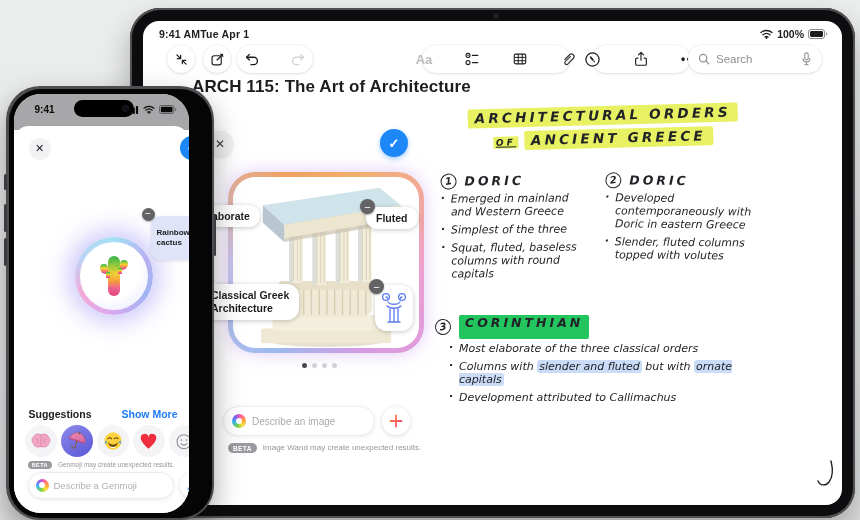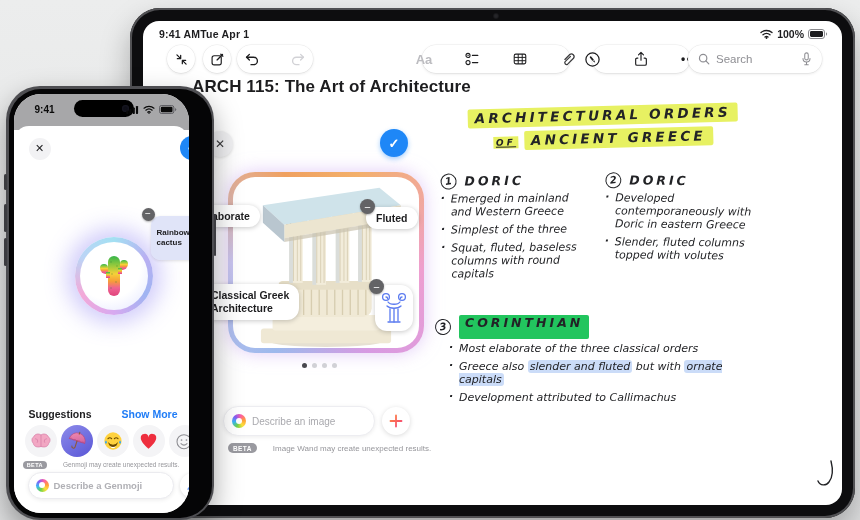--- a/index.html
+++ b/index.html
@@ -83,21 +83,21 @@
   .iw-dots { position:absolute; left:159px; top:342px; display:flex; gap:5px; }
   .iw-dots i { width:5px; height:5px; border-radius:50%; background:#d1d1d6; }
   .iw-dots i.on { background:#48484e; }
 
   .iw-input { position:absolute; left:80px; top:385px; width:152px; height:30px; background:#fff;
               border:1px solid #ededf1; border-radius:15px; box-shadow:0 1px 4px rgba(0,0,0,.08);
               display:flex; align-items:center; padding:0 8px; gap:6px; cursor:text;}
   .iw-input .ph { font-size:10px; color:#a9a9ae; }
   .iw-plus { position:absolute; left:239px; top:386px; width:28px; height:28px; border-radius:50%; background:#fff;
              box-shadow:0 1px 5px rgba(0,0,0,.15); display:flex; align-items:center; justify-content:center; cursor:pointer;}
-  .beta-line { display:flex; align-items:center; gap:16px; }
+  .beta-line { display:flex; gap:6px; }
   .beta-badge { background:#9a9aa0; color:#fff; font-size:6.5px; font-weight:700; letter-spacing:.4px;
                 padding:1.5px 5px; border-radius:7px; }
   .beta-text { font-size:8px; color:#96969b; }
   .iw-beta { position:absolute; left:85px; top:422px; }
 
   .flourish { position:absolute; left:672px; top:438px; }
 
   
   .iphone { position:absolute; left:6px; top:86px; width:208px; height:434px; z-index:5;
             background:#4e4e52; border-radius:34px; padding:2.5px;
@@ -135,21 +135,21 @@
   .emoji-row { position:absolute; left:11px; top:331px; display:flex; gap:4px; }
   .emoji-cell { width:32px; height:32px; border-radius:50%; background:#f4f4f6; display:flex;
                 align-items:center; justify-content:center; cursor:pointer; }
   .emoji-cell.sel { background:linear-gradient(145deg,#8d8bea,#5956d6); }
   .gm-beta { position:absolute; left:0; top:367px; width:100%; display:flex; justify-content:center; }
   .gm-beta .beta-badge { font-size:5.5px; padding:1px 4px; }
   .gm-beta .beta-text { font-size:6.5px; }
   .gm-input { position:absolute; left:14px; top:378px; width:146px; height:27px; background:#fff;
               border:1px solid #ebebef; border-radius:14px; box-shadow:0 1px 4px rgba(0,0,0,.08);
               display:flex; align-items:center; padding:0 7px; gap:5px; cursor:text;}
-  .gm-input .ph { font-size:9.5px; color:#b0b0b5;font-weight:bold; }
+  .gm-input .ph { font-size:9.5px; color:#b0b0b5; }
   .gm-person { position:absolute; left:166px; top:379px; width:25px; height:25px; border-radius:50%; background:#fff;
                box-shadow:0 1px 4px rgba(0,0,0,.14); display:flex; align-items:center; justify-content:center; cursor:pointer;}
 </style>
 </head>
 <body>
 
 <div class="stage">
 
   <div class="ipad">
     <div class="ipad-cam"></div>
@@ -282,21 +282,21 @@
         </ul>
       </div>
 
       <div class="hw-col hand" style="left:292px; top:294px; width:340px">
         <div class="hw-sec-title">
             <span class="num-circ">3</span>
             <span class="hl-orange"><span>CORINTHIAN</span></span>
           </div>
         <ul class="hw-ul" style="width:320px; margin-left:14px">
           <li>Most elaborate of the three classical orders</li>
-          <li><span>Greece also </span><span class="hl-blue">slender and fluted</span><span> but with </span><span class="hl-blue">ornate capitals</span></li>
+          <li><span>Columns with </span><span class="hl-blue">slender and fluted</span><span> but with </span><span class="hl-blue">ornate capitals</span></li>
           <li>Development attributed to Callimachus</li>
         </ul>
       </div>
 
       <svg class="flourish" width="22" height="30" viewBox="0 0 22 30">
           <path d="M16 2 c2 8 2 16-2 21 c-3 4-9 4-11-1" stroke="#222326" stroke-width="1.4" fill="none" stroke-linecap="round"></path>
         </svg>
 
       <div class="iw-close">
           <span>✕</span>

